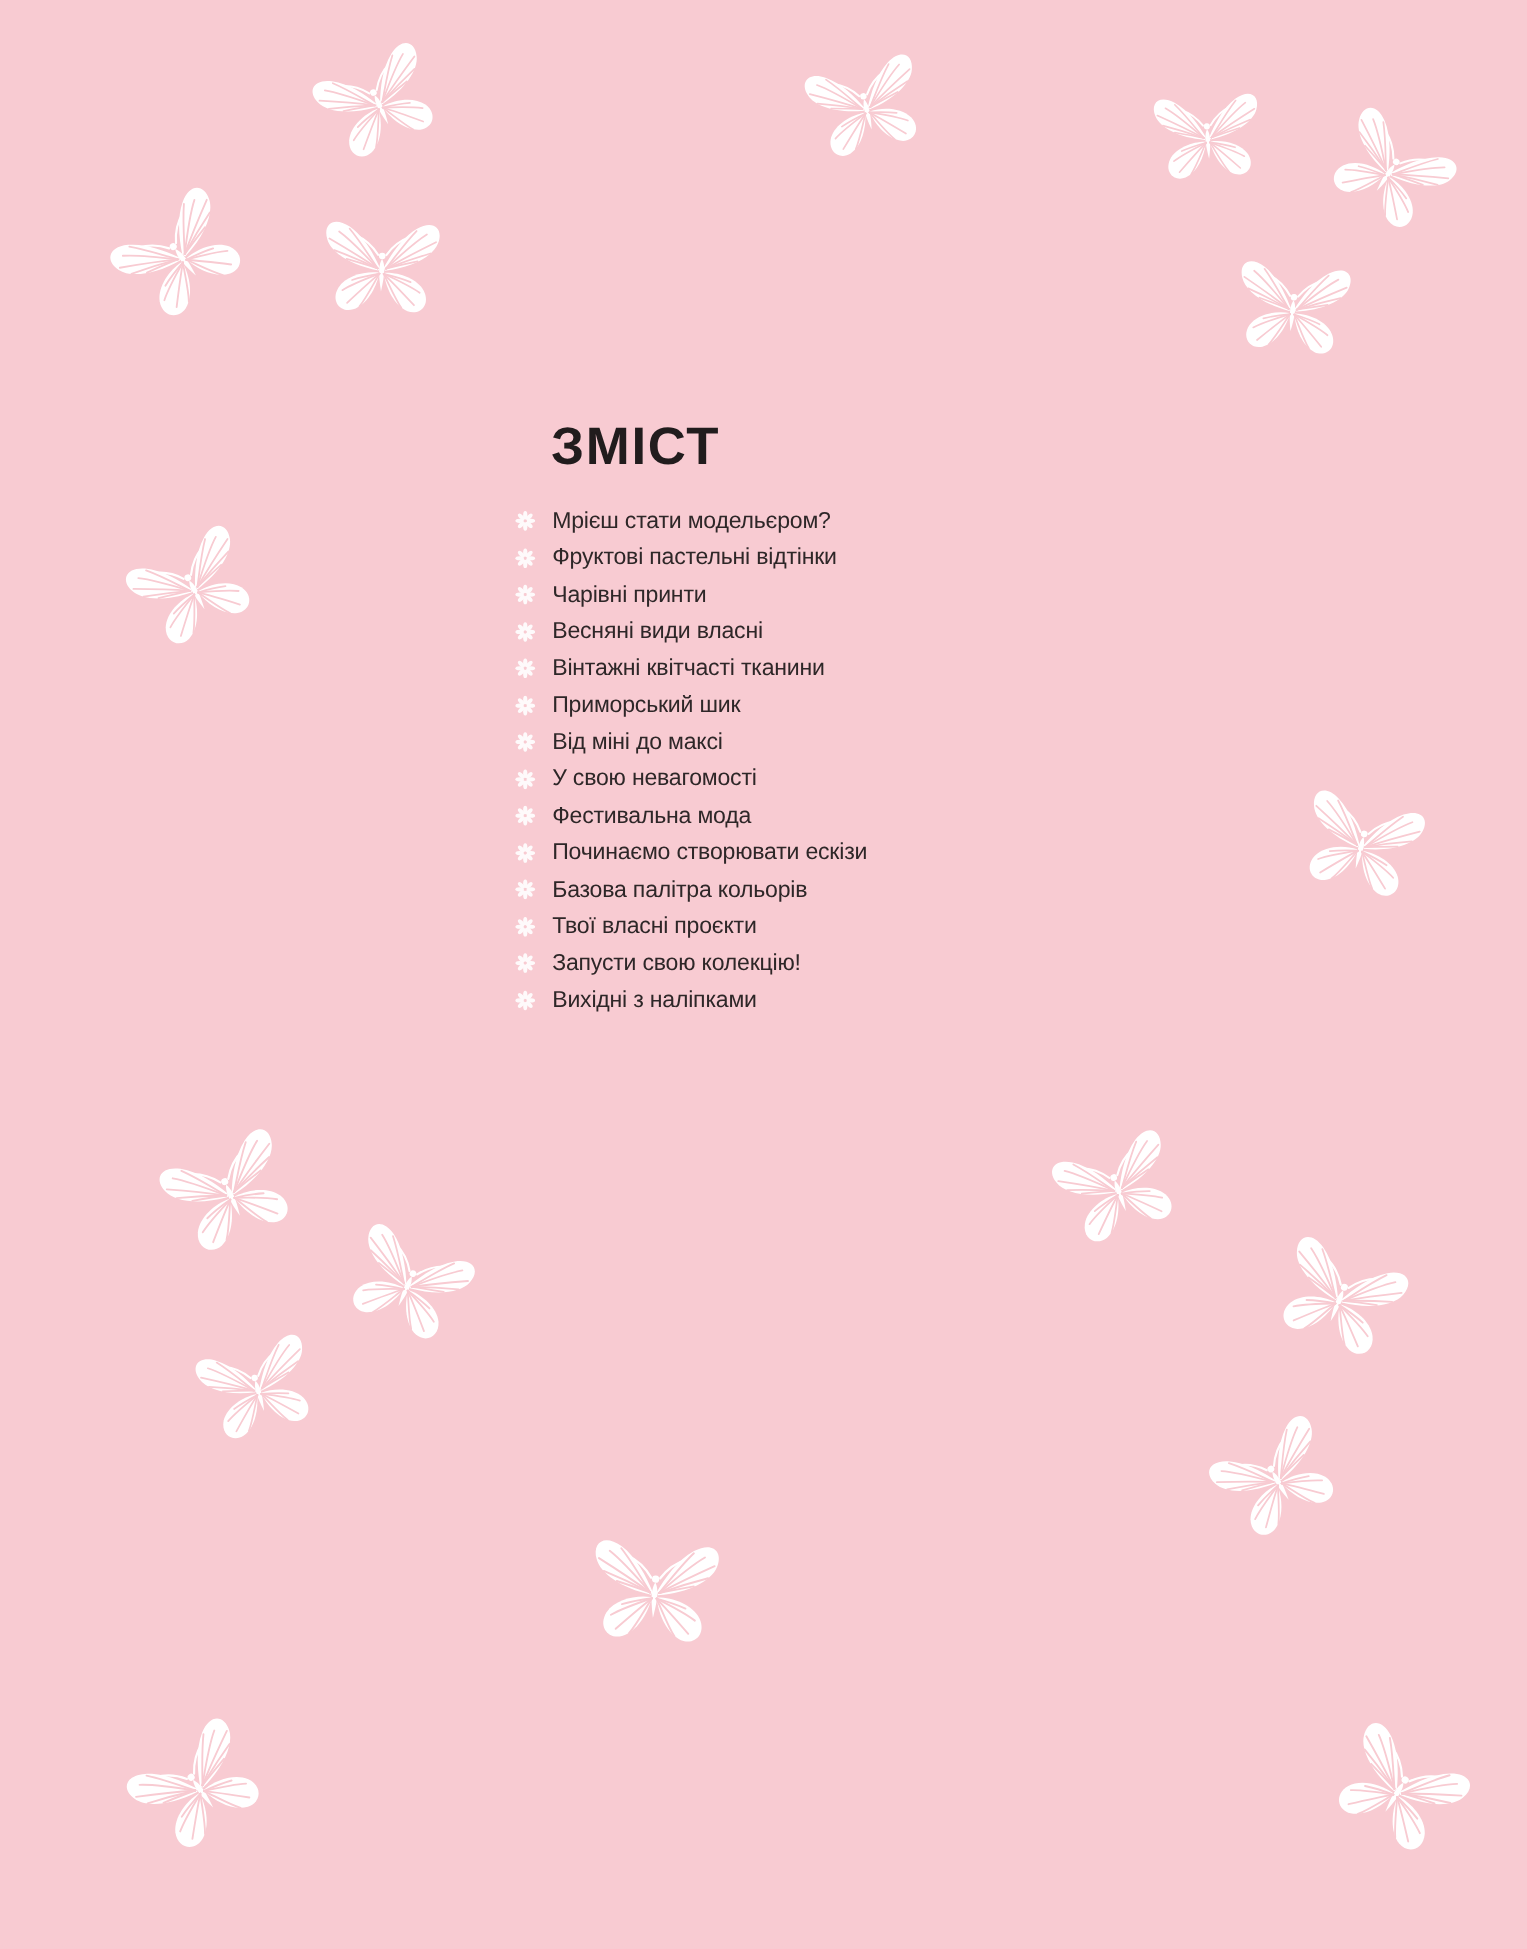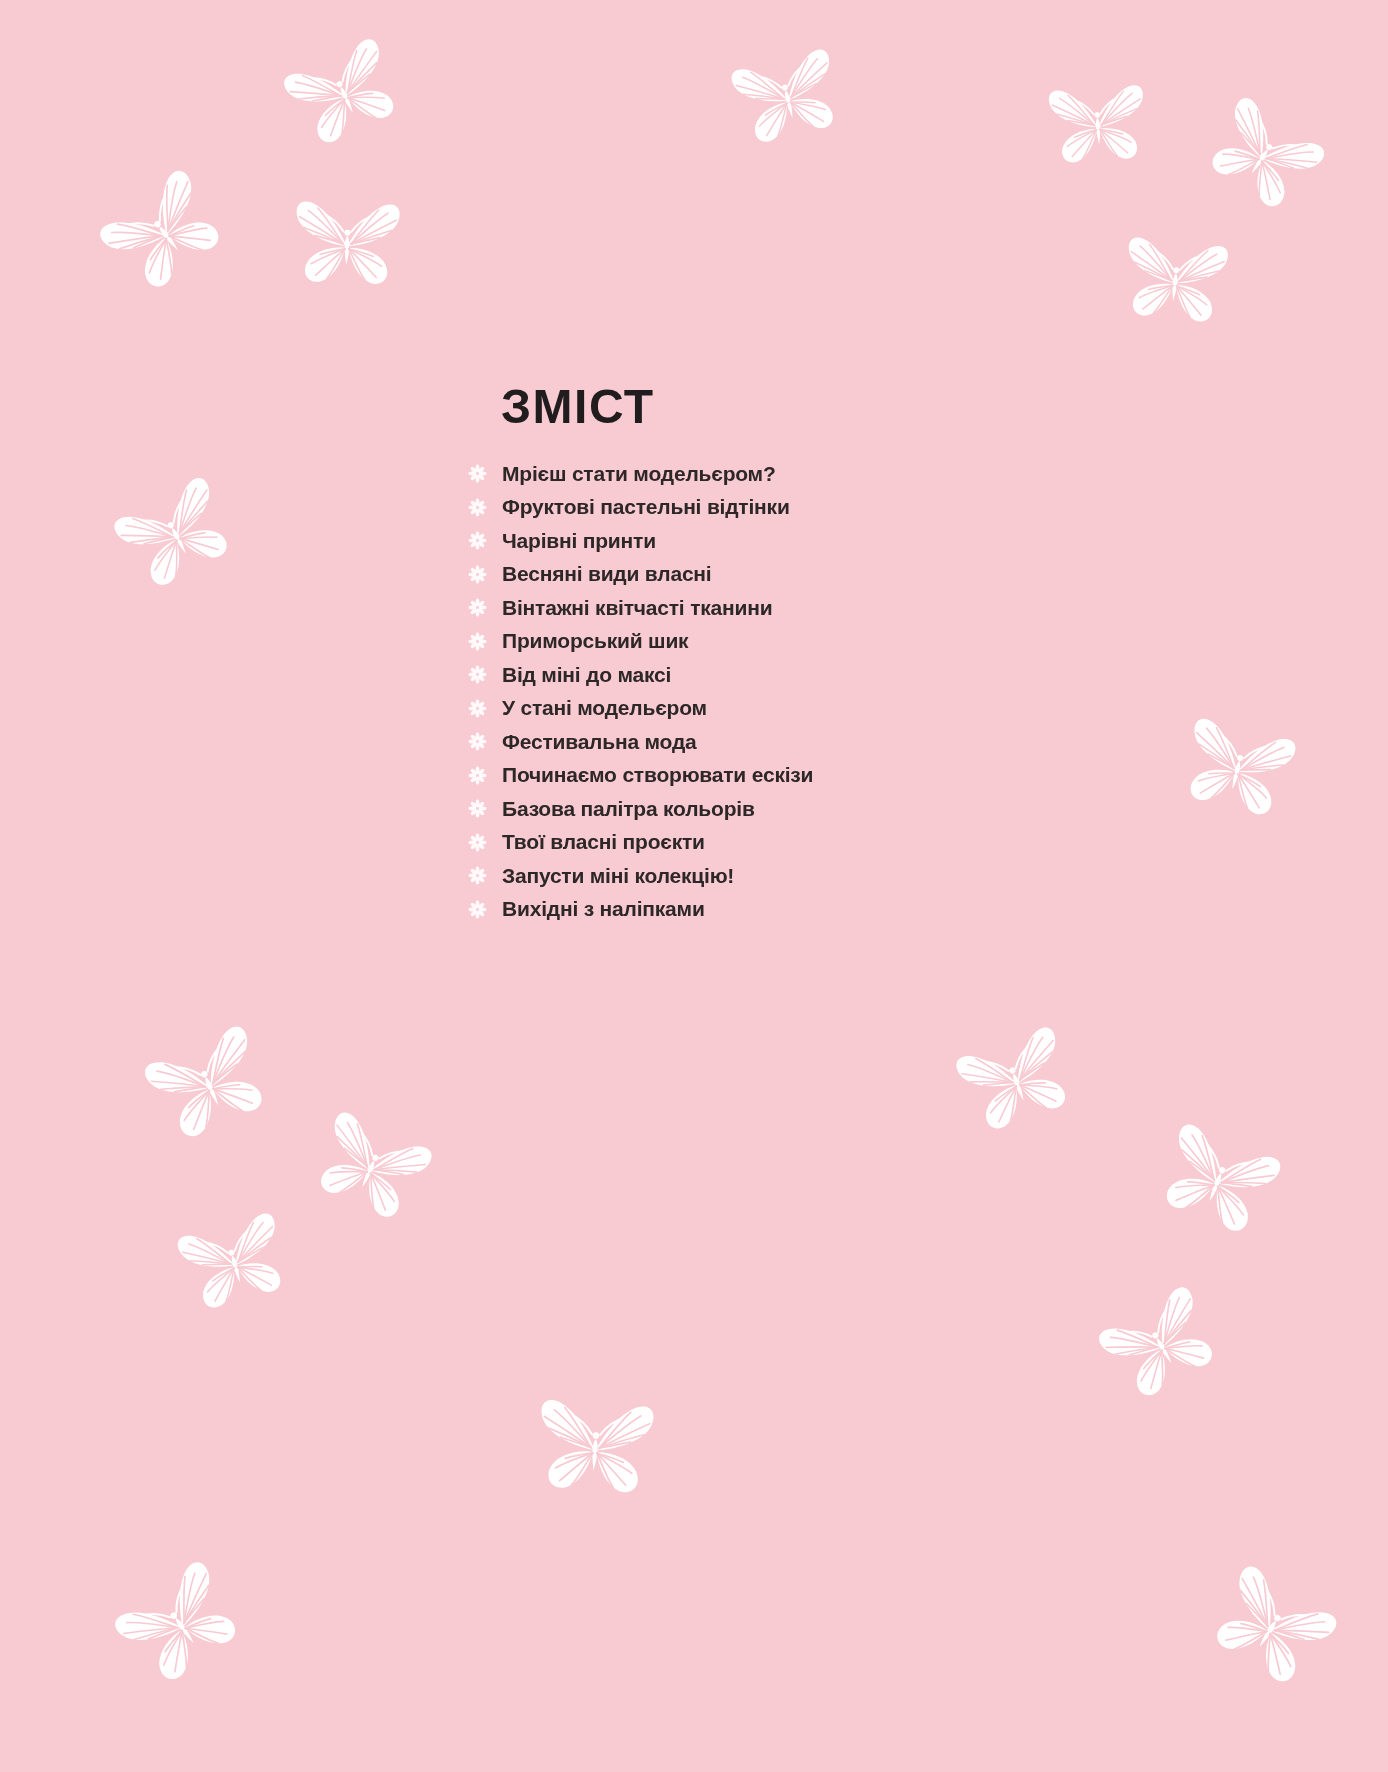--- a/index.html
+++ b/index.html
@@ -26,21 +26,20 @@
     color:var(--title,#211c1d);
     line-height:1.0;
   }
   .toc-list{
     position:absolute;
     left:468px;
     top:457px;
     margin:0;
     padding:0;
     list-style:none;
-    font-weight:bold;
   }
   .toc-item{
     display:flex;
     align-items:center;
     height:33.5px;
   }
   .bullet{
     width:19px;
     height:19px;
     flex:0 0 19px;
@@ -253,21 +252,21 @@
     <svg class="bullet">
             <use href="#flower-symbol"></use>
           </svg>
     <span class="toc-item-label">Від міні до максі</span>
   </li>
 
   <li class="toc-item">
     <svg class="bullet">
             <use href="#flower-symbol"></use>
           </svg>
-    <span class="toc-item-label">У стані модельєром</span>
+    <span class="toc-item-label">У свою невагомості</span>
   </li>
 
   <li class="toc-item">
     <svg class="bullet">
             <use href="#flower-symbol"></use>
           </svg>
     <span class="toc-item-label">Фестивальна мода</span>
   </li>
 
 
@@ -290,21 +289,21 @@
     <svg class="bullet">
             <use href="#flower-symbol"></use>
           </svg>
     <span class="toc-item-label">Твої власні проєкти</span>
   </li>
 
   <li class="toc-item">
     <svg class="bullet">
             <use href="#flower-symbol"></use>
           </svg>
-    <span class="toc-item-label">Запусти міні колекцію!</span>
+    <span class="toc-item-label">Запусти свою колекцію!</span>
   </li>
 
   <li class="toc-item">
     <svg class="bullet">
             <use href="#flower-symbol"></use>
           </svg>
     <span class="toc-item-label">Вихідні з наліпками</span>
   </li>
 </ul>
   </main>

